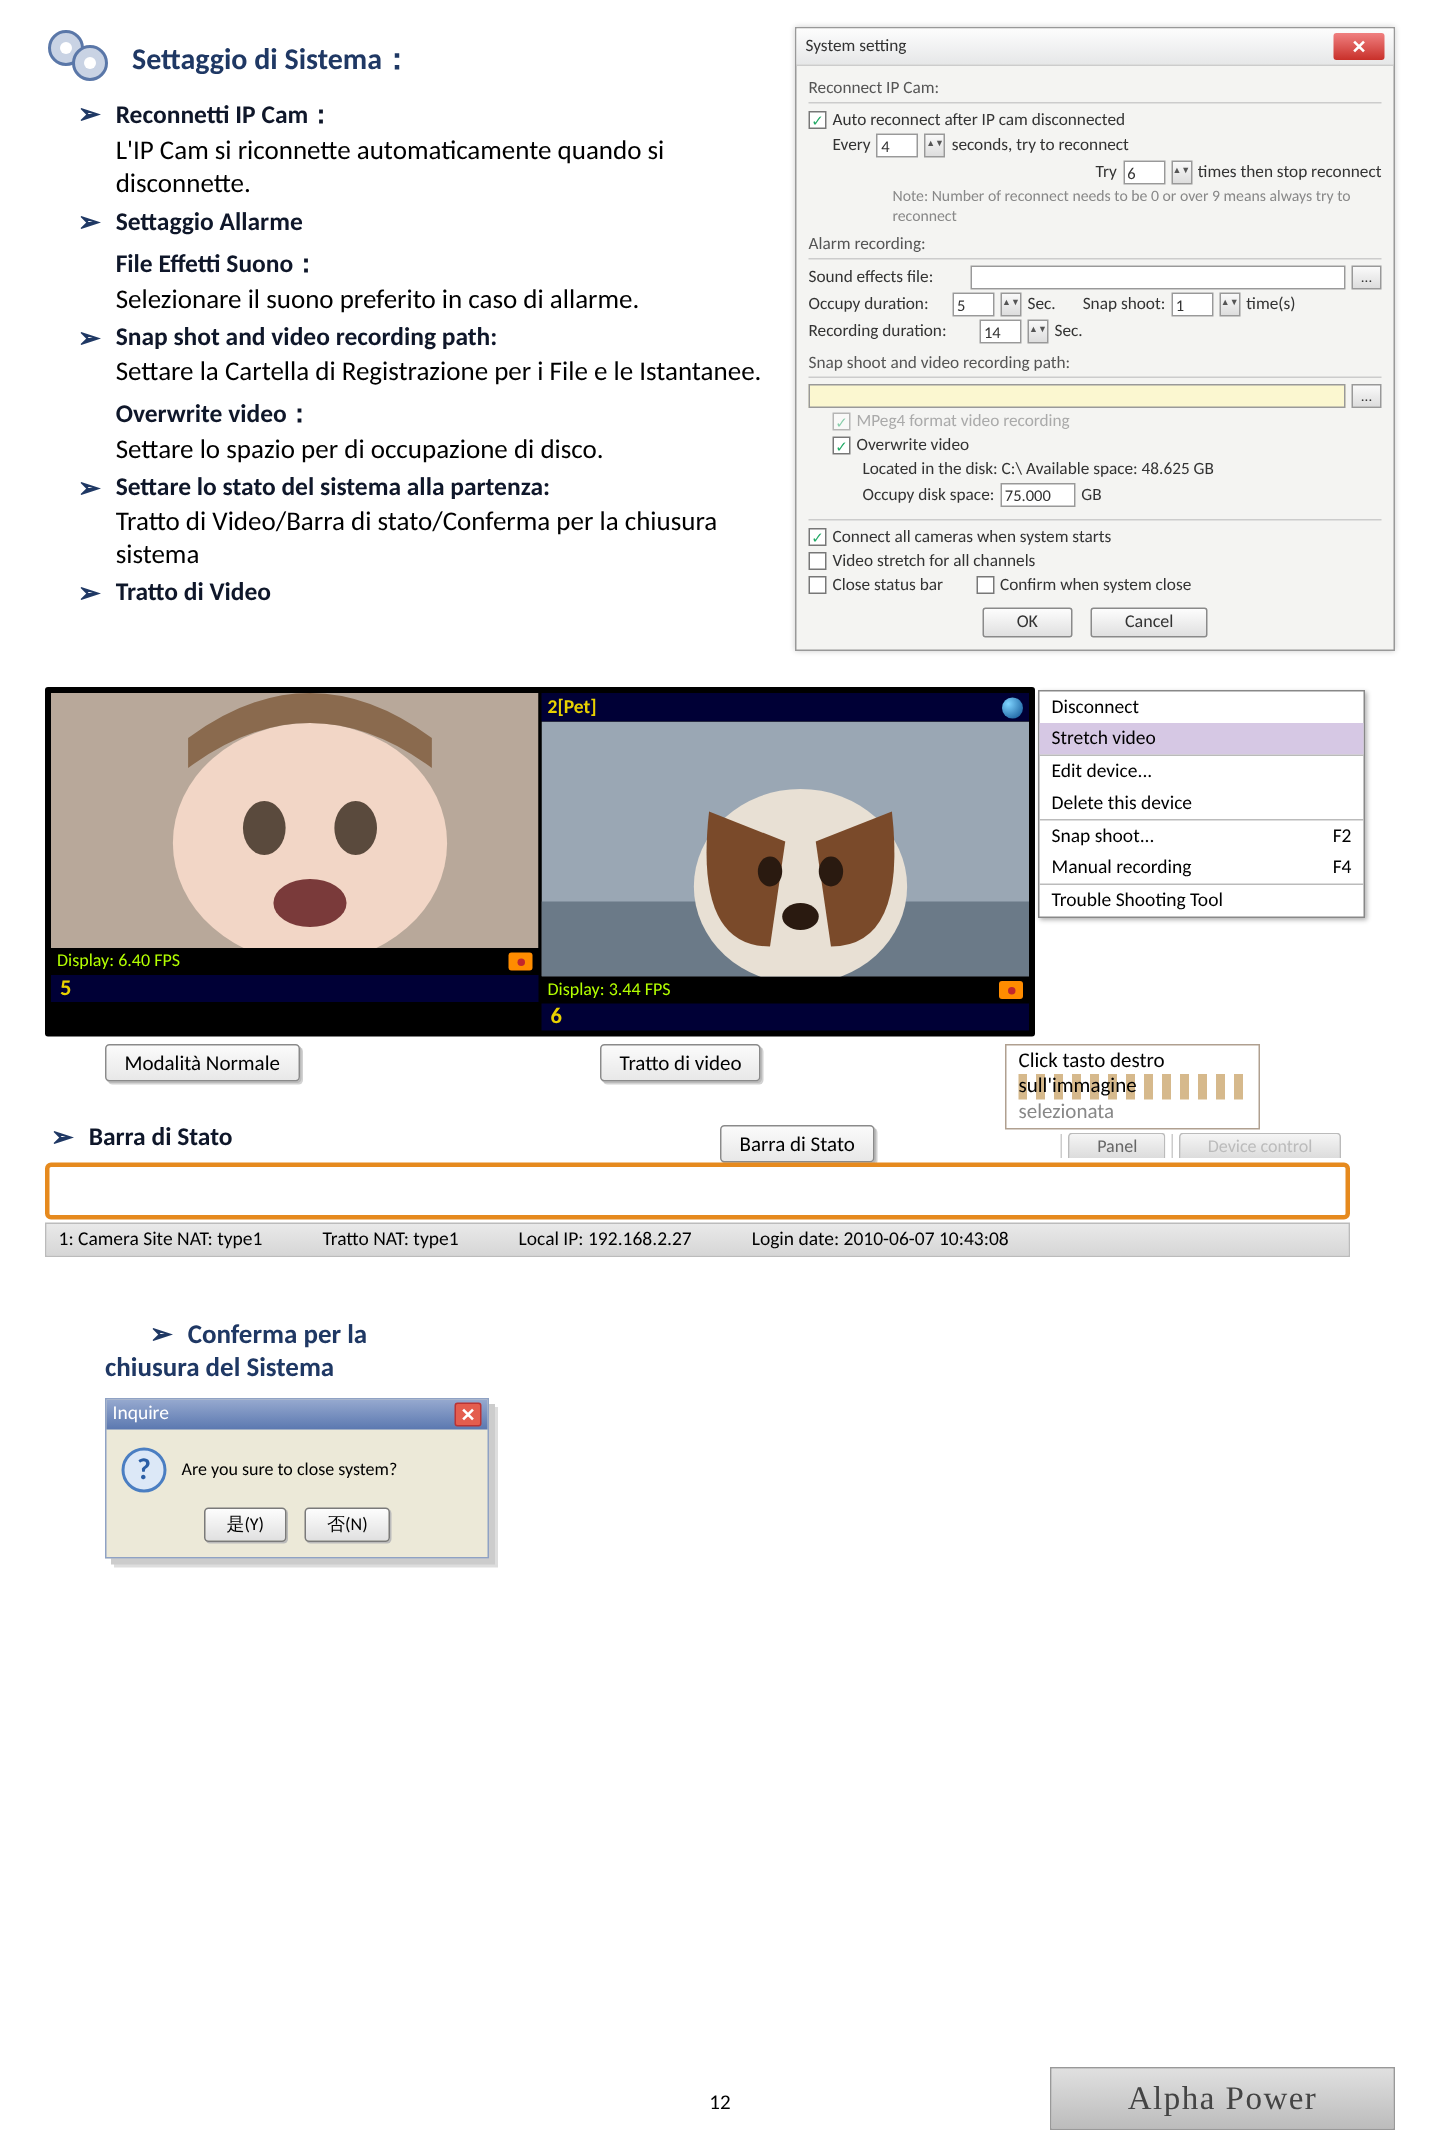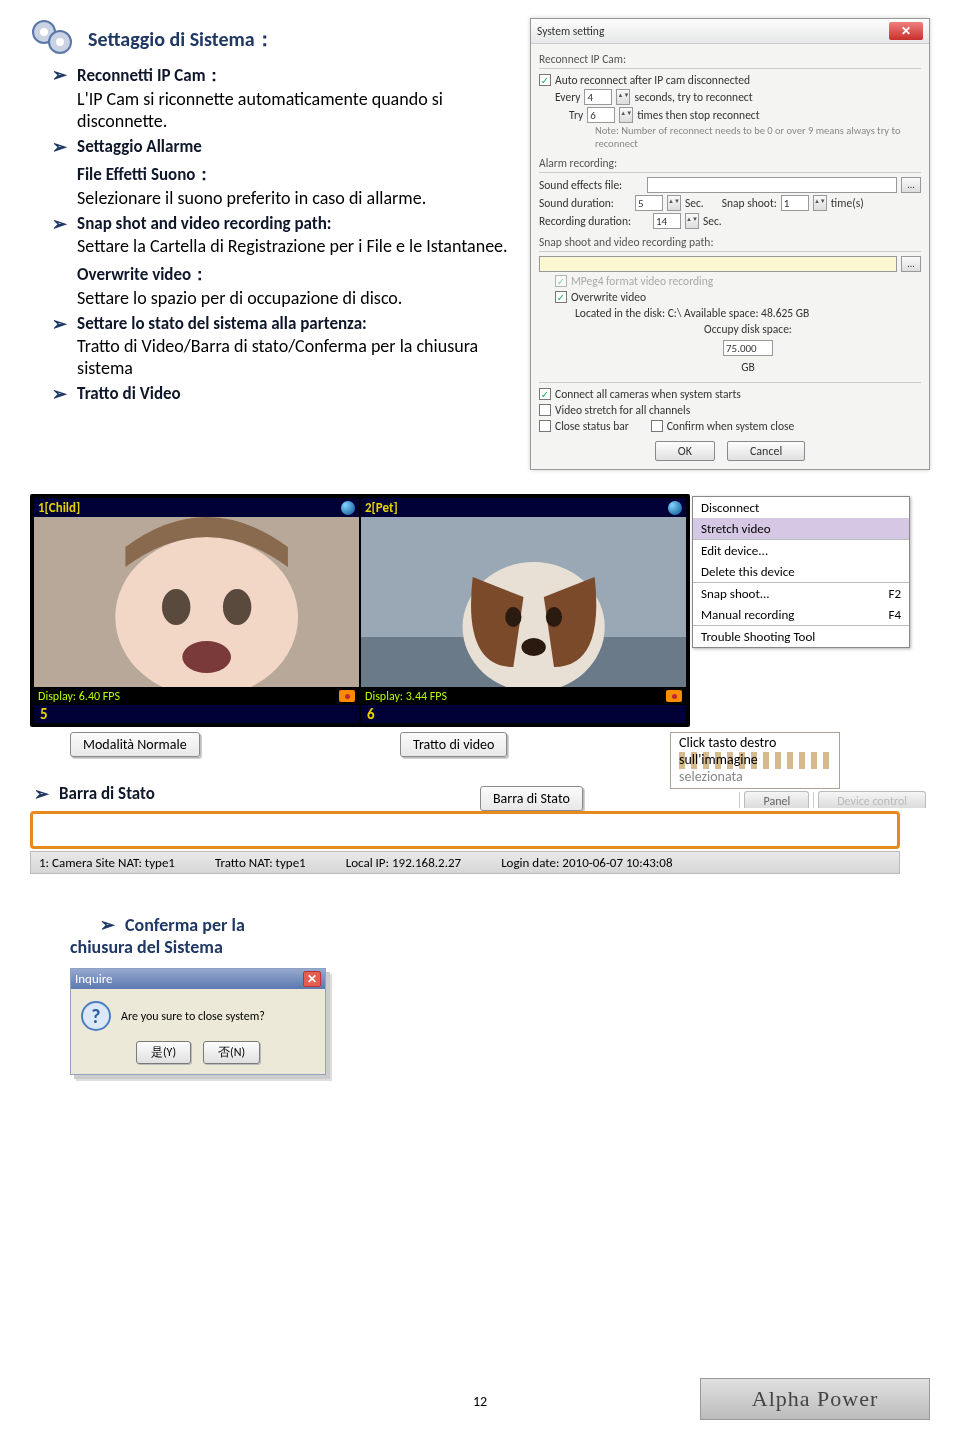--- a/index.html
+++ b/index.html
@@ -109,21 +109,21 @@
   }
   .orange-box{
     border:3px solid #e68a1e;
     border-radius:4px;
     height:38px;
     width:870px;
     position:relative;
     top:0;
   }
   .panel-row{
-    position:absolute; right:4px; top:-20px;
+    position:absolute; right:36px; top:-20px;
     display:flex; gap:4px; font-size:12px; color:#666;
     align-items:flex-end;
   }
   .panel-tab{background:linear-gradient(#f5f5f5,#dcdcdc);border:1px solid #bbb;border-bottom:none;padding:2px 18px 0 18px;border-radius:3px 3px 0 0;}
   .panel-tab.dim{color:#bbb;}
   .sep-v{width:1px;height:16px;background:#ccc;}
 
   .status-bar{
     background:linear-gradient(#e9e9e9,#d6d6d6);
     border:1px solid #bbb;
@@ -229,37 +229,37 @@
           <div class="row">
               <span class="ck checked"></span>
               <span>Auto reconnect after IP cam disconnected</span>
             </div>
           <div class="row" style="margin-left:16px;">
             <span>Every</span>
             <span class="num">4</span>
             <span class="spin">▲▼</span>
             <span>seconds, try to reconnect</span>
           </div>
-          <div class="row" style="margin-left:30px;">
+          <div class="row" style="margin-left:12px;justify-content:flex-end;">
             <span>Try</span>
             <span class="num">6</span>
             <span class="spin">▲▼</span>
             <span>times then stop reconnect</span>
           </div>
           <div class="note">Note: Number of reconnect needs to be 0 or over 9 means always try to reconnect</div>
 
           <div class="grp-label" style="margin-top:6px;">Alarm recording:</div>
           <div class="grp-line"></div>
           <div class="row">
             <span style="width:104px;">Sound effects file:</span>
             <span class="fld"></span>
             <span class="btn-small">...</span>
           </div>
           <div class="row">
-            <span style="width:92px;">Sound duration:</span>
+            <span style="width:92px;">Occupy duration:</span>
             <span class="num">5</span>
             <span class="spin">▲▼</span>
             <span>Sec.</span>
             <span style="margin-left:14px;">Snap shoot:</span>
             <span class="num">1</span>
             <span class="spin">▲▼</span>
             <span>time(s)</span>
           </div>
           <div class="row">
             <span style="width:110px;">Recording duration:</span>
@@ -278,21 +278,21 @@
               <span class="ck checked disabled"></span>
               <span style="color:#aaa;">MPeg4 format video recording</span>
             </div>
           <div class="row" style="margin-left:16px;">
               <span class="ck checked"></span>
               <span>Overwrite video</span>
             </div>
           <div class="row" style="margin-left:36px;">
               <span>Located in the disk: C:\  Available space: 48.625 GB</span>
             </div>
-          <div class="row" style="margin-left:36px;flex-direction:column;">
+          <div class="row" style="margin-left:36px;">
             <span>Occupy disk space:</span>
             <span class="num" style="width:50px;">75.000</span>
             <span>GB</span>
           </div>
 
           <div class="grp-line" style="margin-top:8px;"></div>
           <div class="row">
               <span class="ck checked"></span>
               <span>Connect all cameras when system starts</span>
             </div>
@@ -312,24 +312,20 @@
           </div>
         </div>
       </div>
     </div>
   </div>
 
   <div class="video-area">
     <div style="position:relative;">
       <div class="vid-grid">
         <div class="vid-cell">
-          <div class="vid-head">
-              <span>1[Child]</span>
-              <span class="globe"></span>
-            </div>
           <svg class="vid-img" viewBox="0 0 320 170" preserveAspectRatio="none">
             <rect width="320" height="170" fill="#b8a89a"></rect>
             <ellipse cx="170" cy="100" rx="90" ry="80" fill="#f2d6c6"></ellipse>
             <ellipse cx="140" cy="90" rx="14" ry="18" fill="#5a4a3d"></ellipse>
             <ellipse cx="200" cy="90" rx="14" ry="18" fill="#5a4a3d"></ellipse>
             <ellipse cx="170" cy="140" rx="24" ry="16" fill="#7a3a3a"></ellipse>
             <path d="M90 50 Q170 -10 250 50 L250 30 Q170 -30 90 30 Z" fill="#8a6a4e"></path>
           </svg>
           <div class="vid-foot">
               <span>Display: 6.40 FPS</span>

